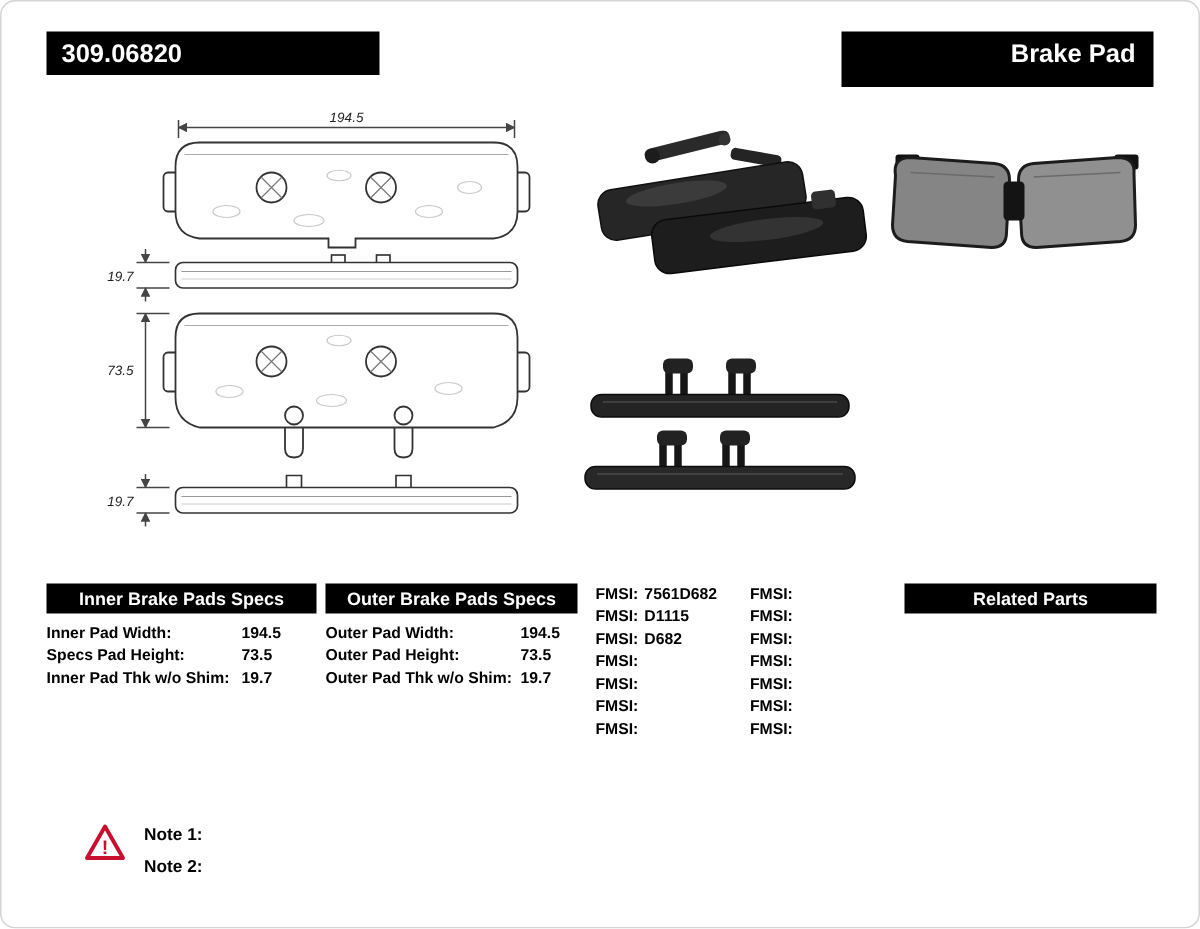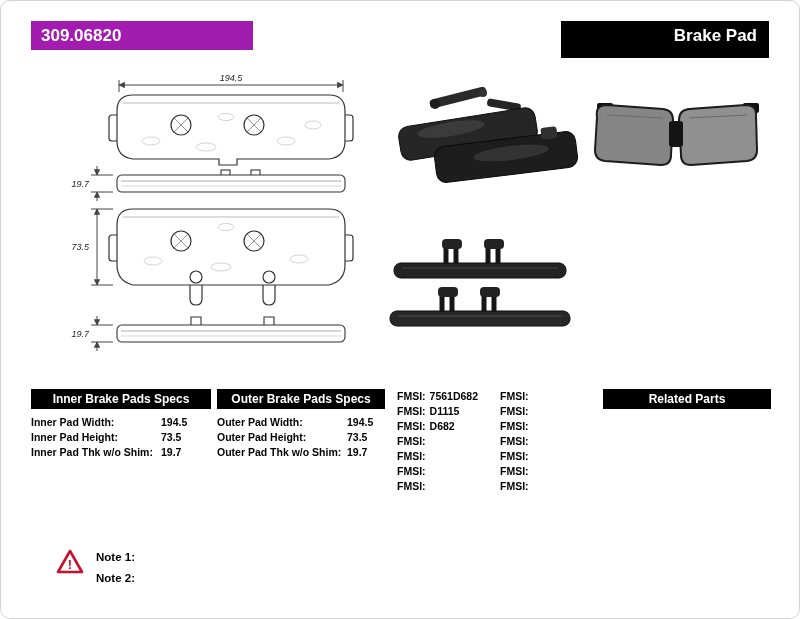--- a/index.html
+++ b/index.html
@@ -1,20 +1,20 @@
 <!DOCTYPE html>
 <html><head>
 <meta charset="utf-8">
 <style>
   * { margin:0; padding:0; box-sizing:border-box; }
   html,body { width:800px; height:619px; }
   body { font-family:"Liberation Sans", sans-serif; background:#fff; color:#000; }
   .page { position:relative; width:800px; height:619px; background:#fff; border:1px solid #d4d4d4; border-radius:10px; overflow:hidden; }
 
-  .hdr-left { position:absolute; left:30px; top:20px; width:222px; height:29px; background:#a21caf; color:#fff;
+  .hdr-left { position:absolute; left:30px; top:20px; width:222px; height:29px; background:#000000; color:#fff;
               font-size:17px; font-weight:bold; line-height:29px; padding-left:10px; }
   .hdr-right { position:absolute; right:30px; top:20px; width:208px; height:37px; background:#000; color:#fff;
                font-size:17px; font-weight:bold; line-height:29px; text-align:right; padding-right:12px; }
 
   .drawing { position:absolute; left:50px; top:68px; }
   .photos-a { position:absolute; left:390px; top:86px; }
   .photos-b { position:absolute; left:383px; top:224px; }
 
   .specs { position:absolute; left:30px; top:388px; width:740px; display:grid;
            grid-template-columns:180px 168px 206px 168px; column-gap:6px; }
@@ -181,21 +181,21 @@
 
   <div class="specs">
 
     <div>
       <div class="col-hdr">Inner Brake Pads Specs</div>
       <div class="spec-row">
         <span class="lbl">Inner Pad Width:</span>
         <span class="val">194.5</span>
       </div>
       <div class="spec-row">
-        <span class="lbl">Inner Pad Height:</span>
+        <span class="lbl">Specs Pad Height:</span>
         <span class="val">73.5</span>
       </div>
       <div class="spec-row">
         <span class="lbl">Inner Pad Thk w/o Shim:</span>
         <span class="val">19.7</span>
       </div>
     </div>
 
     <div>
       <div class="col-hdr">Outer Brake Pads Specs</div>

